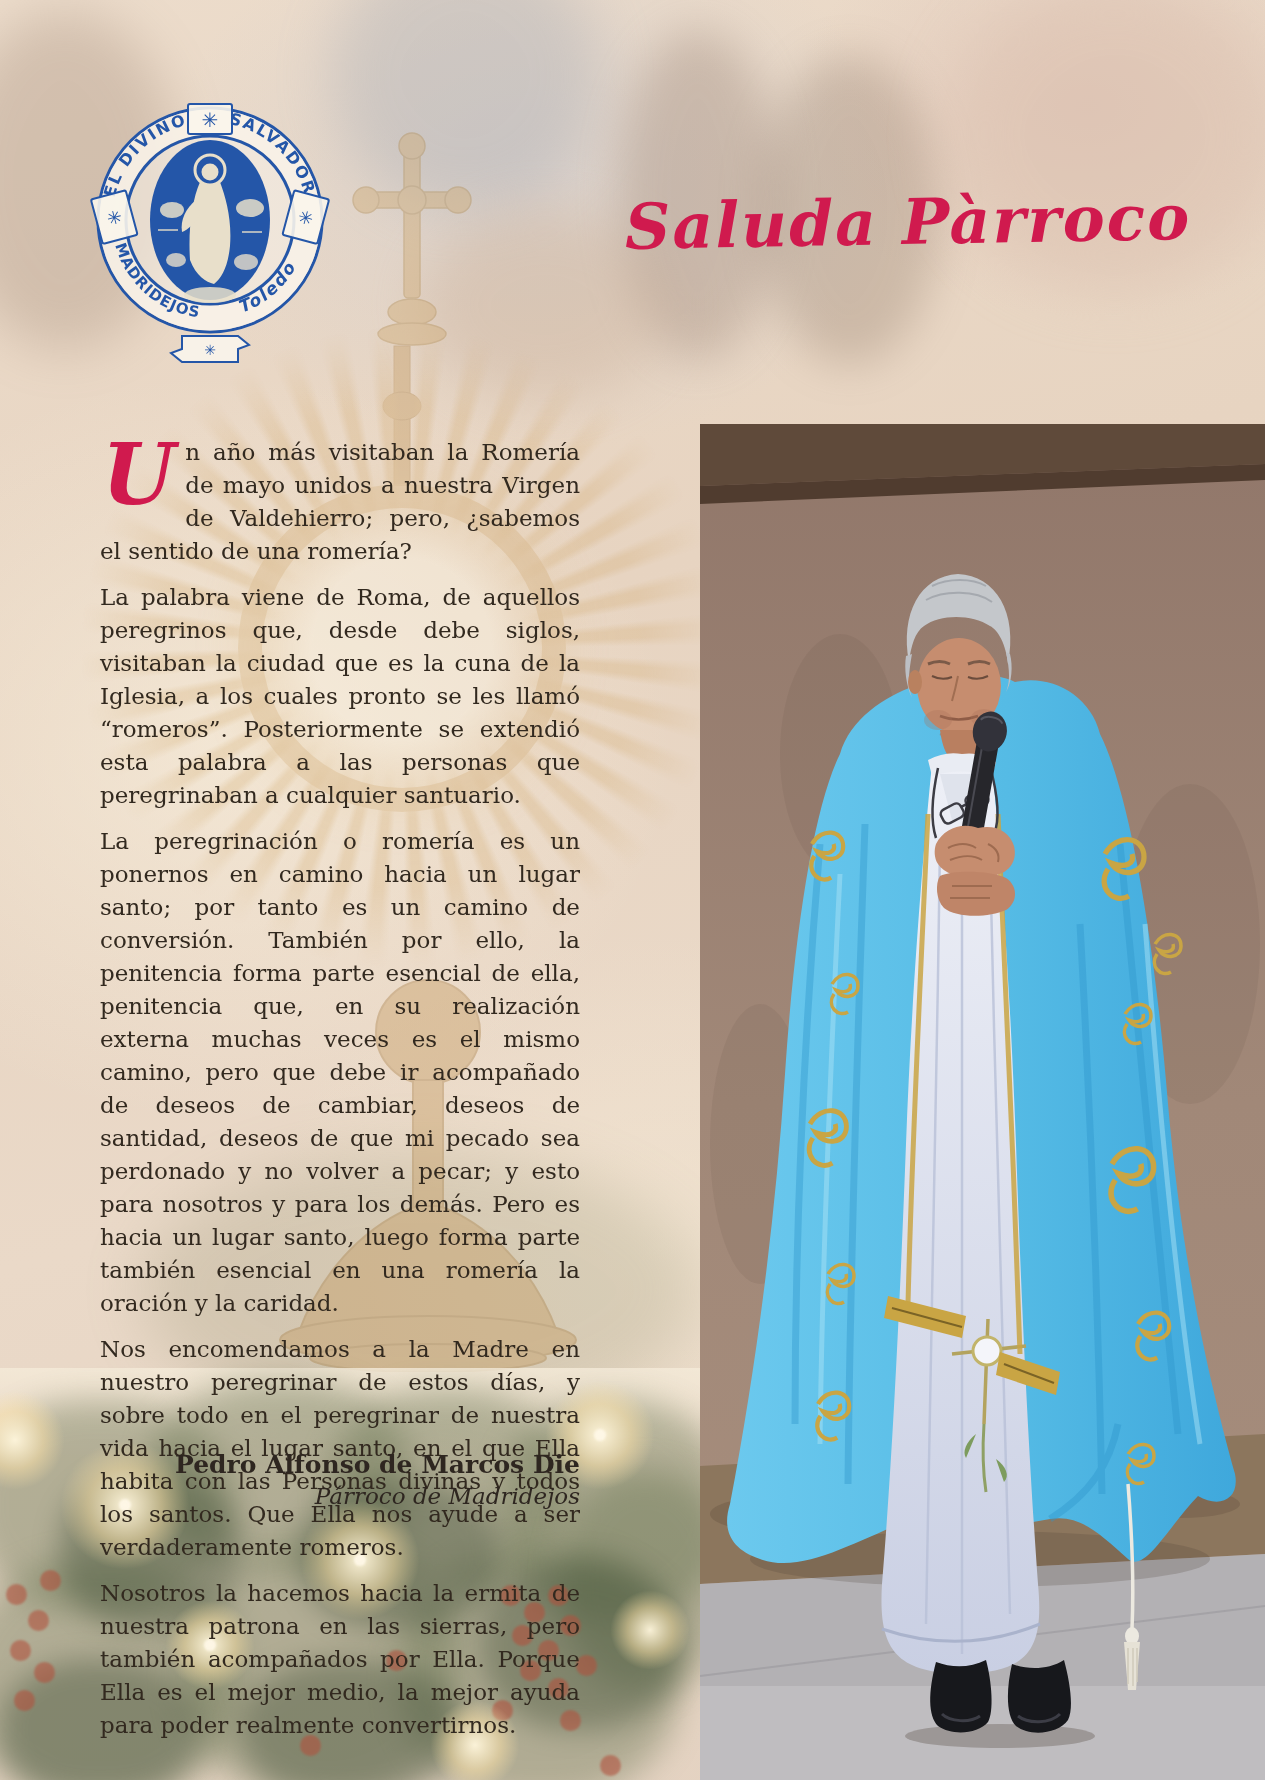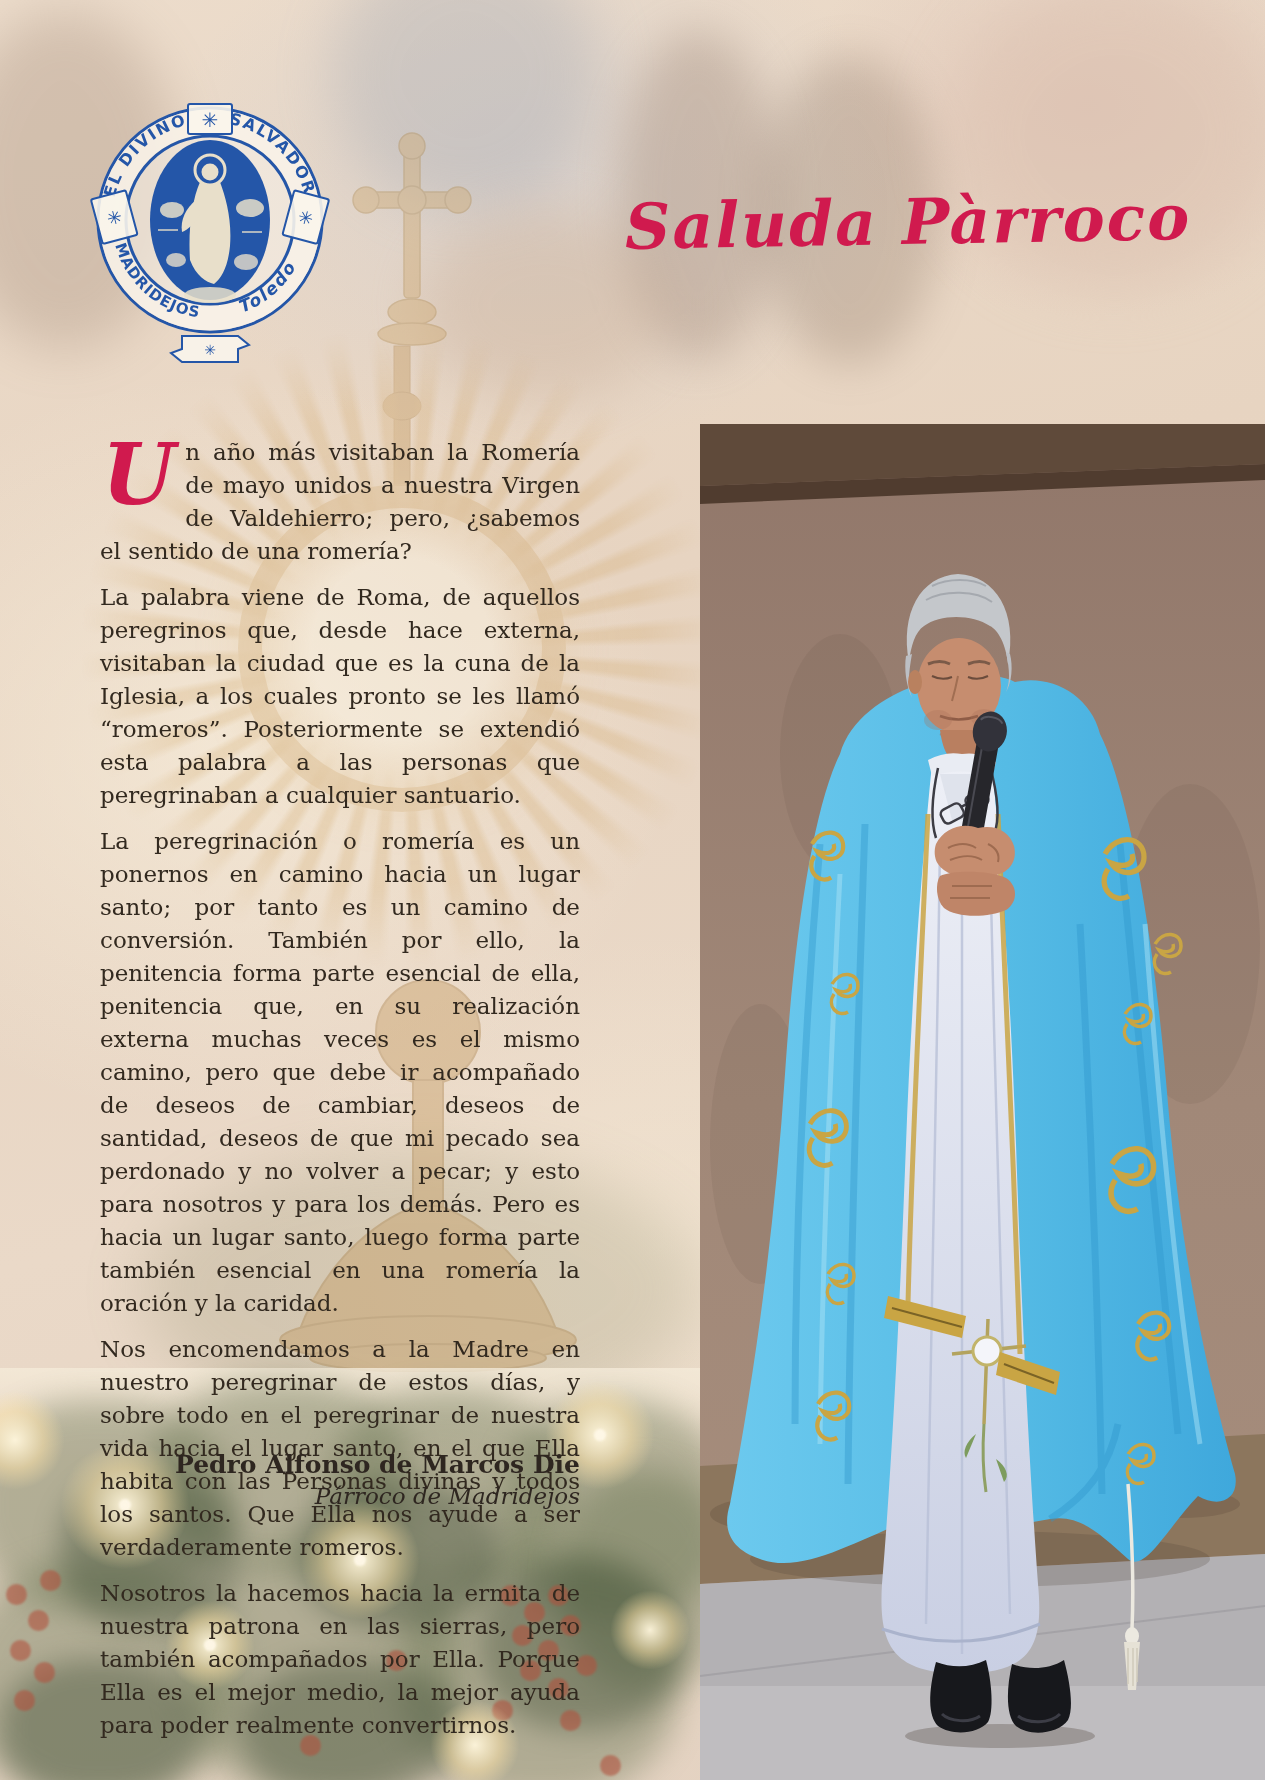--- a/index.html
+++ b/index.html
@@ -210,21 +210,21 @@
     <g>
       <path d="M 94 246 L 150 246 L 161 255 L 150 259 L 150 272 L 94 272 L 83 263 L 94 259 Z" fill="rgba(250,245,235,0.9)" stroke="#2456a8" stroke-width="2"></path>
       <text x="122" y="265" text-anchor="middle" font-size="14" fill="#2456a8">✳</text>
     </g>
   </svg>
 
   <div class="title">Saluda Pàrroco</div>
 
   <div class="bodytext">
     <p><span class="dropcap">U</span><span>n año más visitaban la Romería de mayo unidos a nuestra Virgen de Valdehierro; pero, ¿sabemos el sentido de una romería?</span></p>
-    <p>La palabra viene de Roma, de aquellos peregrinos que, desde hace externa, visitaban la ciudad que es la cuna de la Iglesia, a los cuales pronto se les llamó “romeros”. Posteriormente se extendió esta palabra a las personas que peregrinaban a cualquier santuario.</p>
+    <p>La palabra viene de Roma, de aquellos peregrinos que, desde debe siglos, visitaban la ciudad que es la cuna de la Iglesia, a los cuales pronto se les llamó “romeros”. Posteriormente se extendió esta palabra a las personas que peregrinaban a cualquier santuario.</p>
     <p>La peregrinación o romería es un ponernos en camino hacia un lugar santo; por tanto es un camino de conversión. También por ello, la penitencia forma parte esencial de ella, penitencia que, en su realización externa muchas veces es el mismo camino, pero que debe ir acompañado de deseos de cambiar, deseos de santidad, deseos de que mi pecado sea perdonado y no volver a pecar; y esto para nosotros y para los demás. Pero es hacia un lugar santo, luego forma parte también esencial en una romería la oración y la caridad.</p>
     <p>Nos encomendamos a la Madre en nuestro peregrinar de estos días, y sobre todo en el peregrinar de nuestra vida hacia el lugar santo, en el que Ella habita con las Personas divinas y todos los santos. Que Ella nos ayude a ser verdaderamente romeros.</p>
     <p>Nosotros la hacemos hacia la ermita de nuestra patrona en las sierras, pero también acompañados por Ella. Porque Ella es el mejor medio, la mejor ayuda para poder realmente convertirnos.</p>
   </div>
 
   <div class="signature">
     <div class="sig-name">Pedro Alfonso de Marcos Die</div>
     <div class="sig-role">Párroco de Madridejos</div>
   </div>
 

